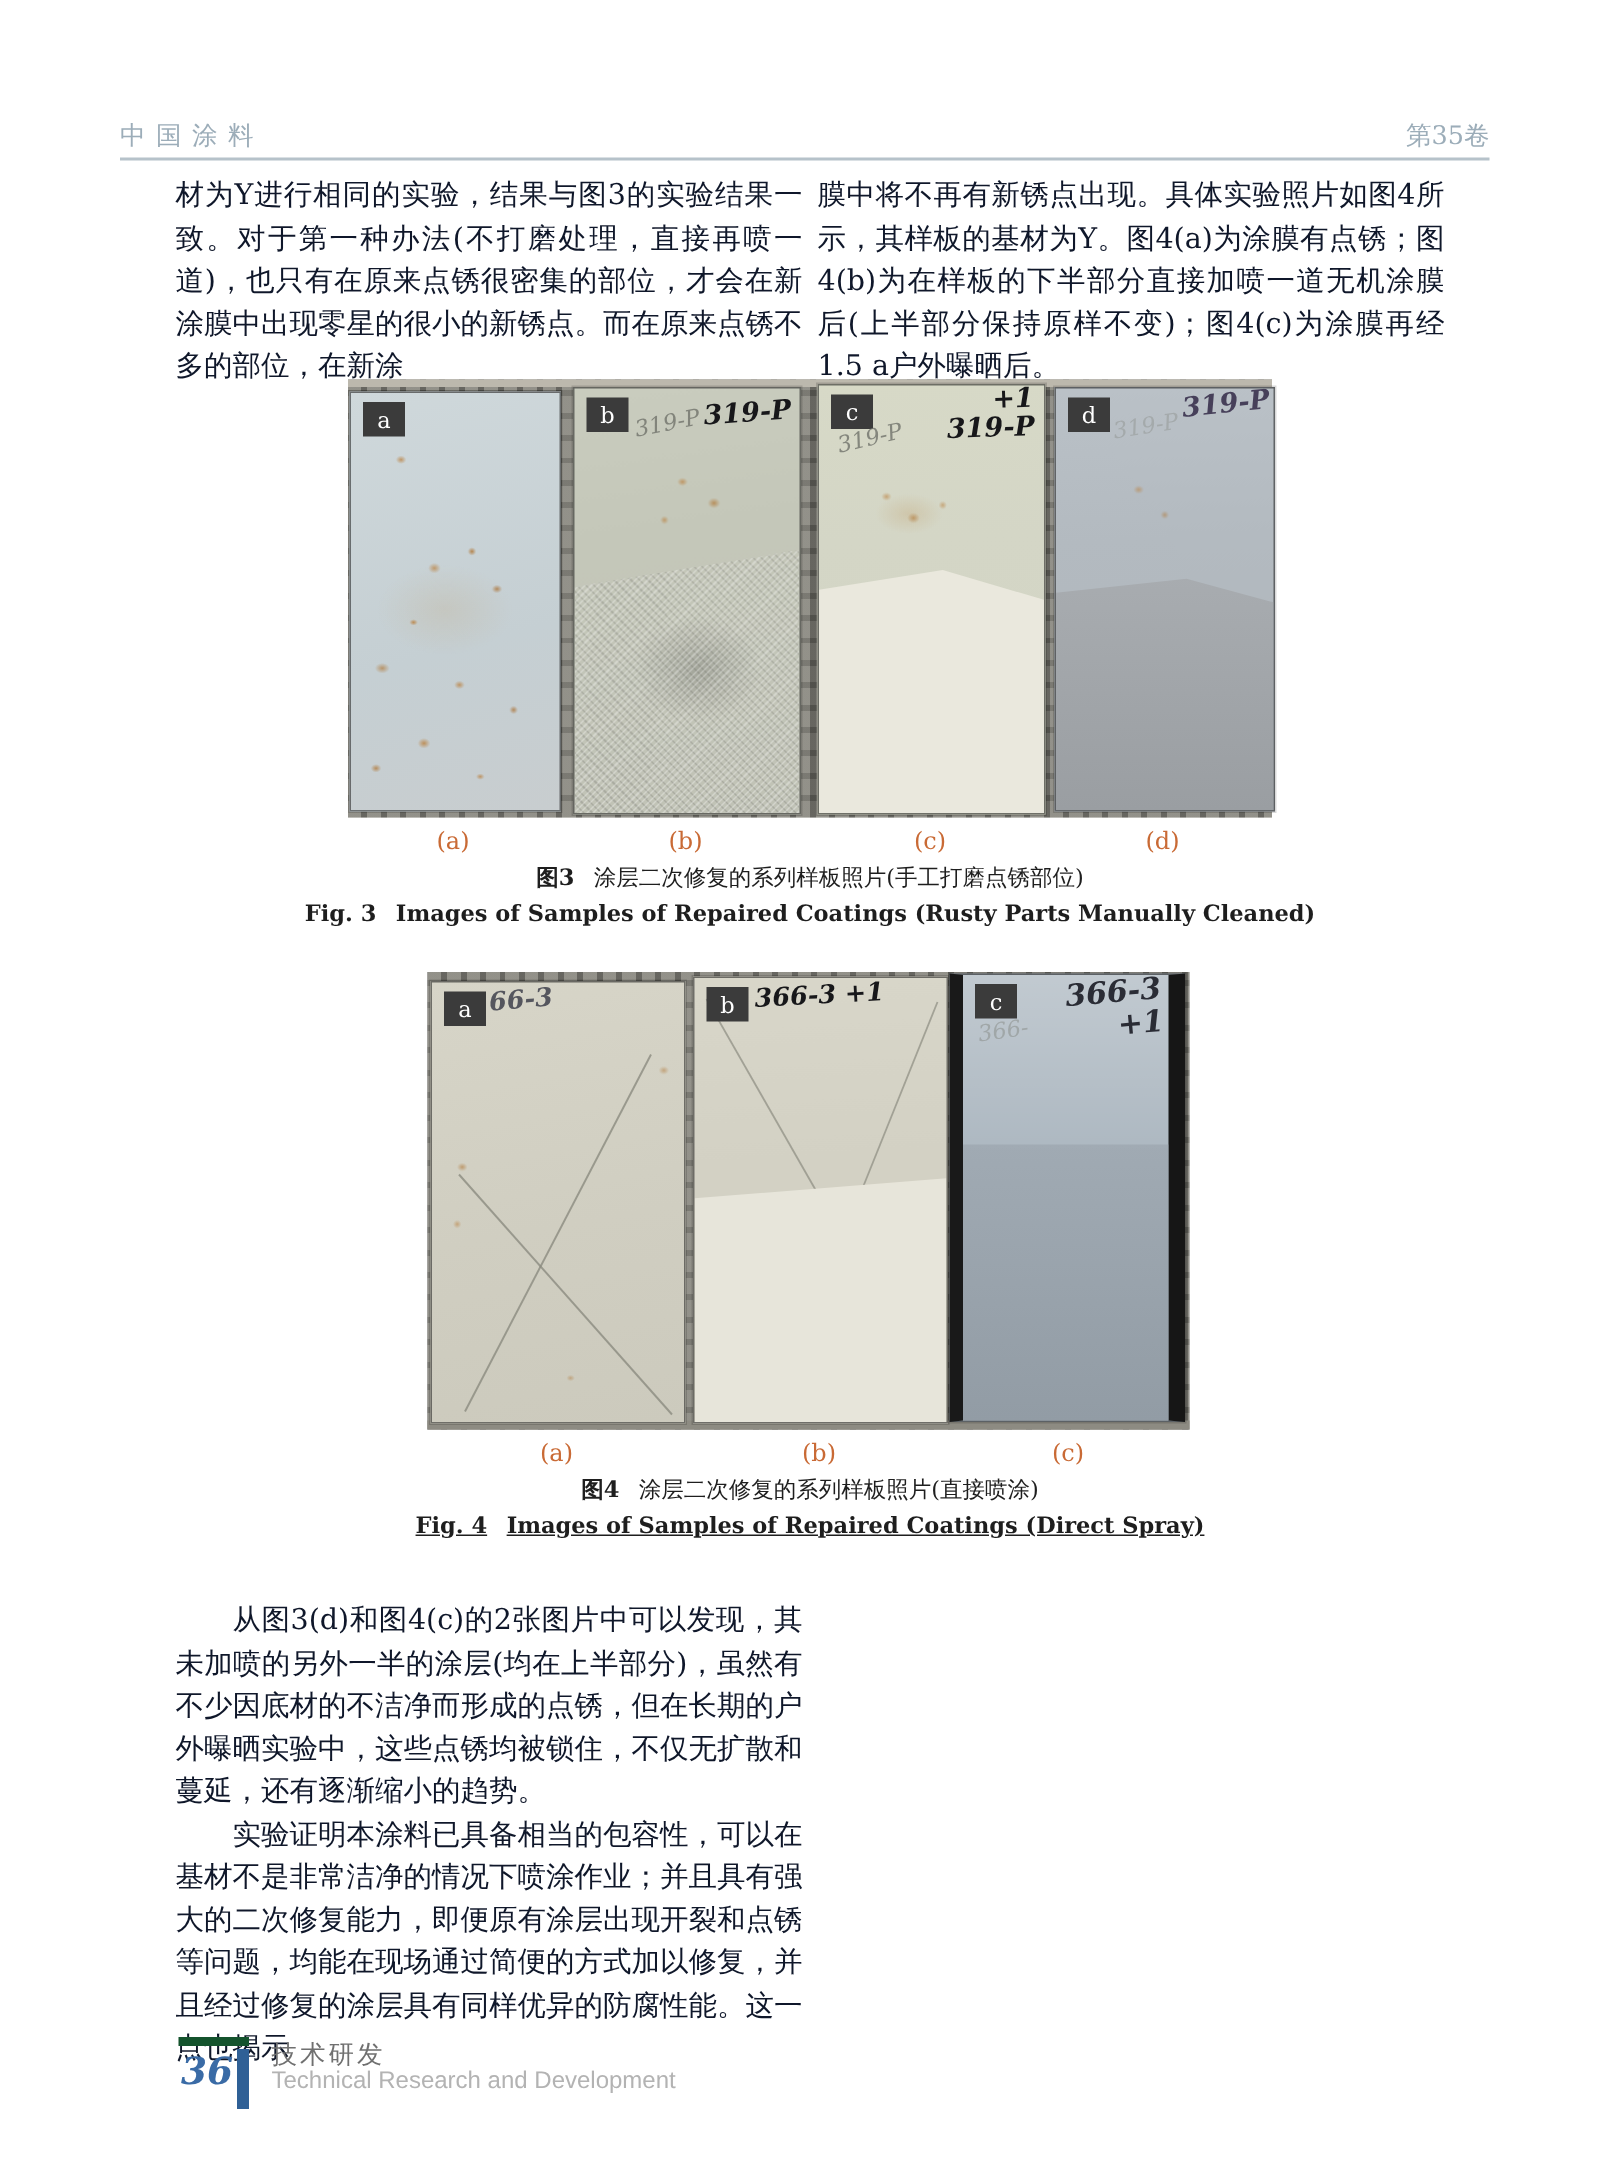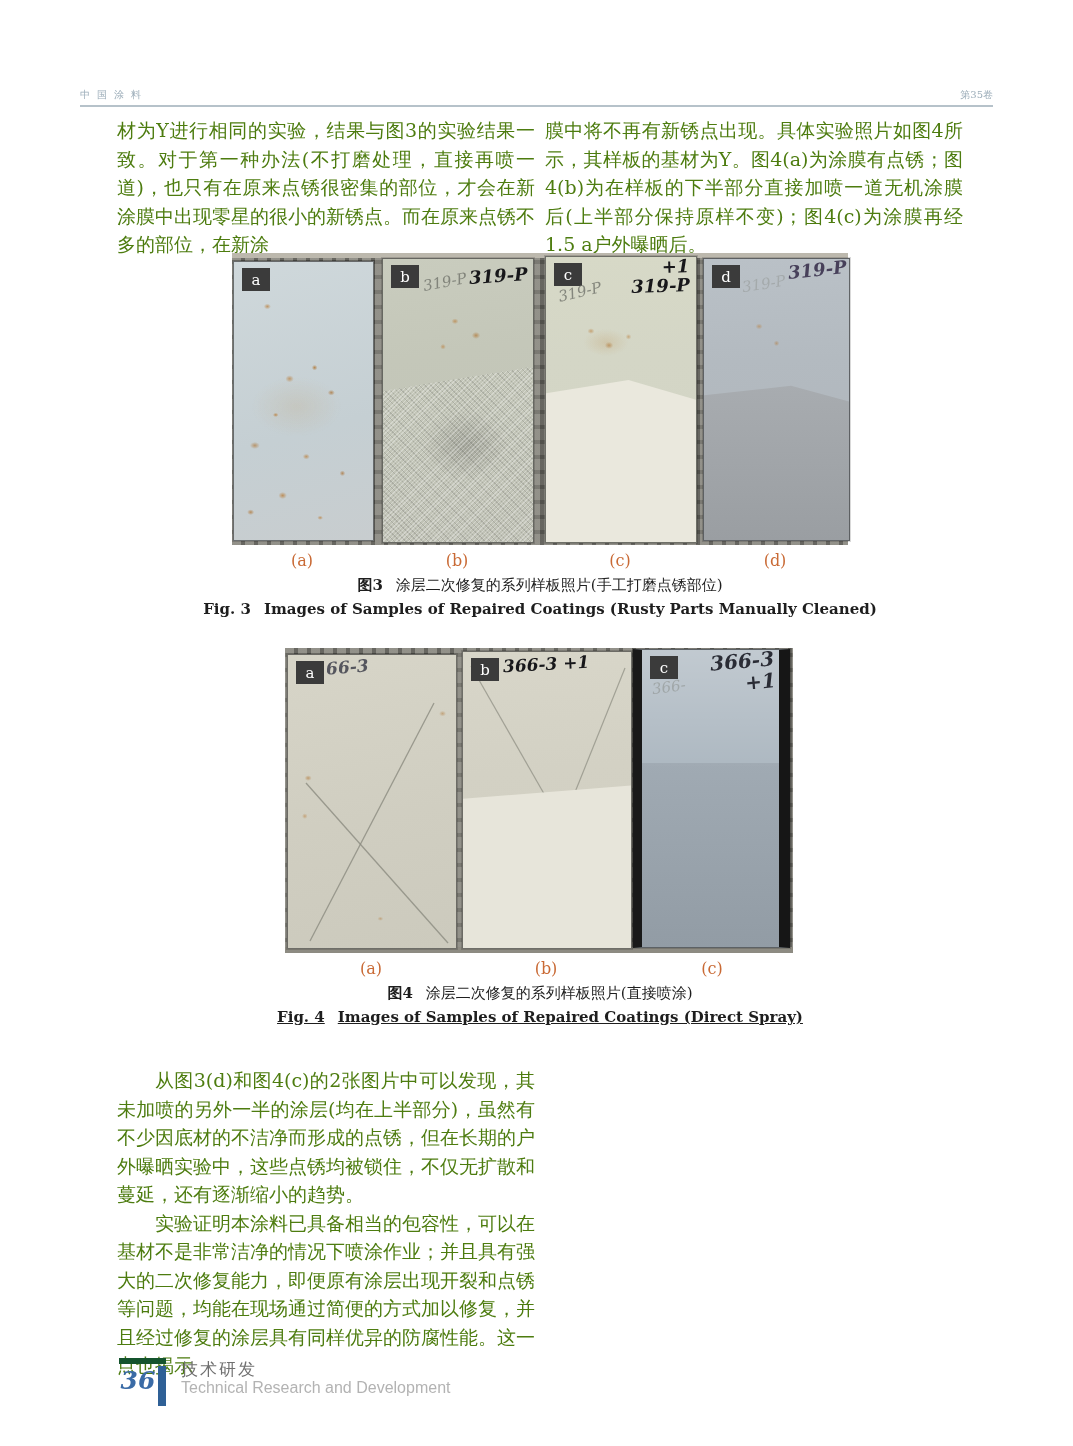--- a/index.html
+++ b/index.html
@@ -2,27 +2,27 @@
 <html><head>
 <meta charset="utf-8">
 <style>
   html,body{margin:0;padding:0;background:#e8e8e8;}
   .page{position:relative;width:1073px;height:1446px;background:#ffffff;margin:0 auto;
         font-family:"DejaVu Serif", serif;color:#2f2f2f;overflow:hidden;}
 
   
   .hdr{position:absolute;left:80px;top:75px;width:913px;height:27px;
        border-bottom:2px solid #b6c2ca;display:flex;justify-content:space-between;
-       align-items:flex-end;font-size:10px;color:#9cadb9;padding-bottom:3px;}
+       align-items:flex-end;font-size:17px;color:#9cadb9;padding-bottom:3px;}
   .hdr .journal{letter-spacing:7px;}
 
   
   .twocol{position:absolute;left:117px;width:846px;display:flex;gap:10px;}
   .col{width:418px;font-size:19px;line-height:28.5px;text-align:justify;
-       text-justify:inter-ideograph;color:#4d7c0f;}
+       text-justify:inter-ideograph;color:#0f172a;}
   .col p{margin:0;}
   .col p.ind{text-indent:2em;}
 
   
   .photo{position:absolute;background-color:#6e6d66;
      background-image:
        repeating-linear-gradient(90deg, rgba(225,223,214,.20) 0 9px, rgba(40,40,38,.28) 9px 13px),
        repeating-linear-gradient(0deg, rgba(215,213,205,.16) 0 11px, rgba(52,52,48,.22) 11px 15px);}
   .photo .benchtop{position:absolute;left:0;top:0;right:0;height:5px;background:#bcb8ad;}
   .photo .benchbot{position:absolute;left:0;bottom:0;right:0;height:6px;background:#8d8b82;}

